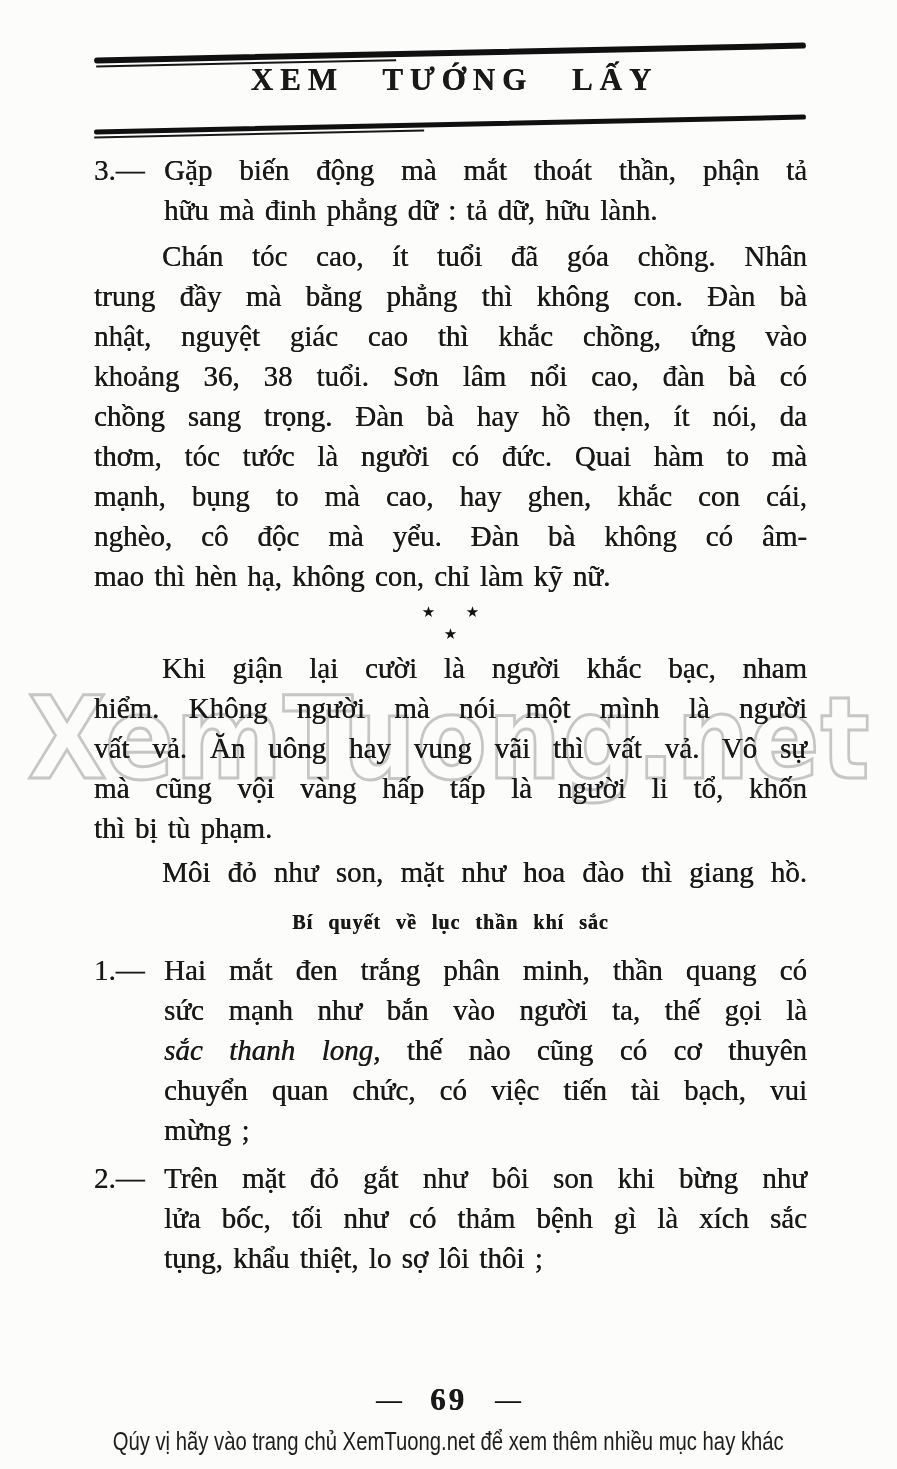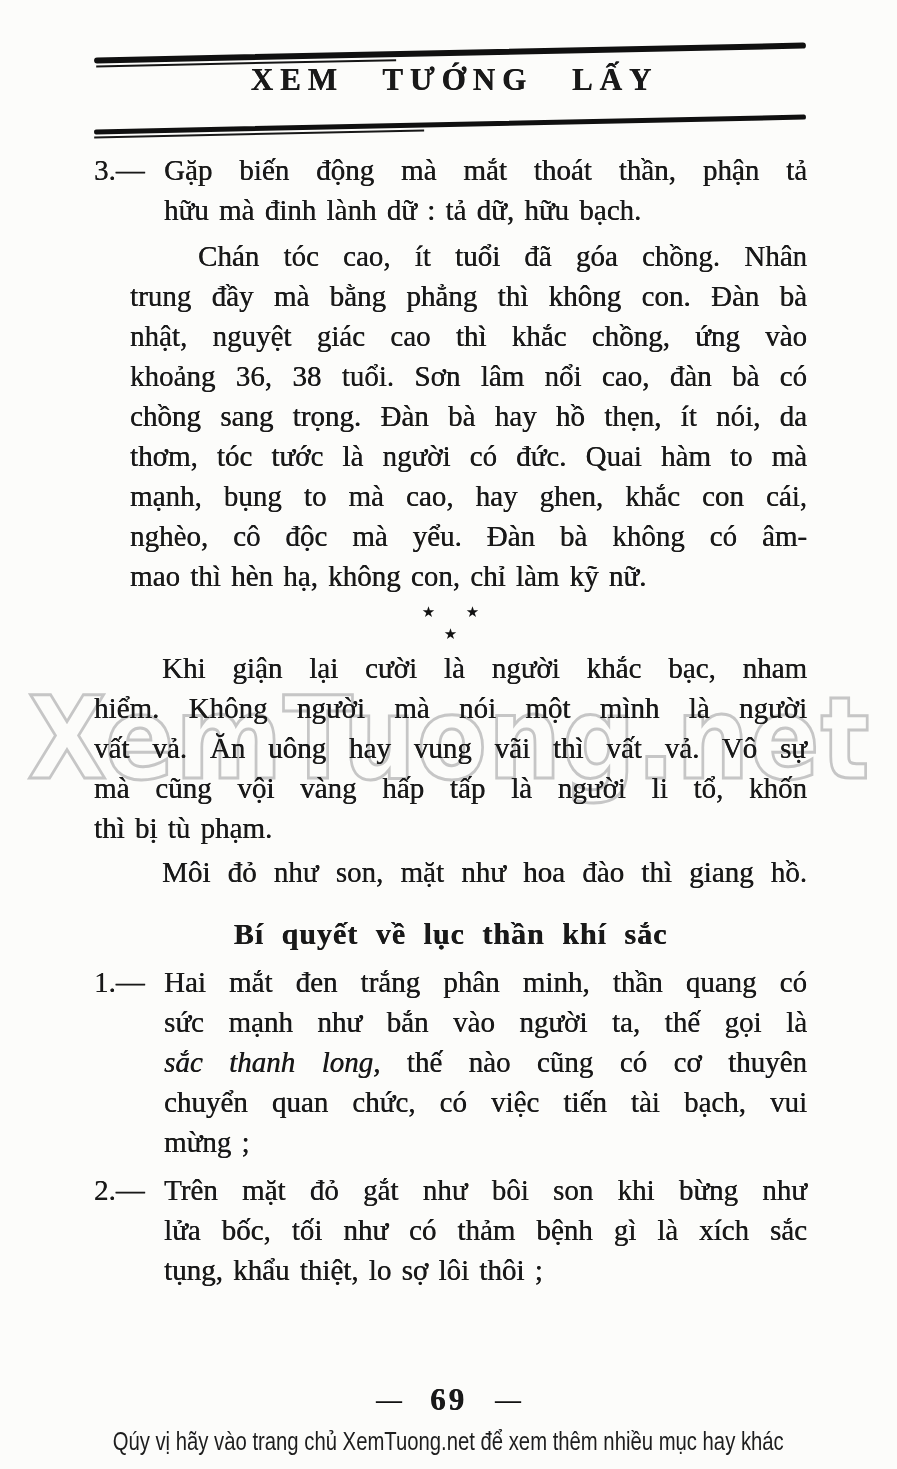--- a/index.html
+++ b/index.html
@@ -36,28 +36,28 @@
     font-size:29px;line-height:40px;word-spacing:3px;
     text-shadow:0.35px 0 0 currentColor;
   }
   .tline{text-align:justify;text-align-last:justify;}
   .tline.noj{text-align-last:left;}
   .tline.ind{padding-left:68px;}
   .it{font-style:italic;}
   .item{display:flex;align-items:flex-start;}
   .item .marker{flex:0 0 70px;}
   .item .body{flex:1 1 auto;min-width:0;}
-  .para1{margin-top:6px;margin-left:36px;}
+  .para1{margin-top:6px;}
   .asterism{margin-top:5px;text-align:center;font-family:"DejaVu Sans",sans-serif;
     font-size:15px;line-height:22px;text-shadow:none;color:#111;}
   .ast-top{word-spacing:26px;}
   .para2{margin-top:3px;}
   .para3{margin-top:4px;}
   .heading{
-    margin:21px 0 7px;text-align:center;font-size:30px;font-weight:bold;
+    margin:9px 0 7px;text-align:center;font-size:20px;font-weight:bold;
     letter-spacing:1px;word-spacing:9px;line-height:42px;
   }
   .item2{margin-top:8px;}
   
   .pagenum{
     position:absolute;top:1382px;left:0;right:0;z-index:1;
     display:flex;justify-content:center;align-items:center;gap:28px;
   }
   .pagenum .num{font-size:31px;font-weight:bold;letter-spacing:3px;text-shadow:0.5px 0 0 currentColor;}
   .pagenum .dash{font-size:26px;font-weight:bold;color:#111;}
@@ -80,21 +80,21 @@
     <h1 class="title">XEM TƯỚNG LẤY</h1>
     <div class="rule rule-bottom"></div>
   </header>
 
   <main class="content">
 
     <div class="item item3">
       <span class="marker">3.—</span>
       <div class="body">
           <div class="tline"><span>Gặp biến động mà mắt thoát thần, phận tả</span></div>
-          <div class="tline noj"><span>hữu mà đinh lành dữ : tả dữ, hữu bạch.</span></div>
+          <div class="tline noj"><span>hữu mà đinh phẳng dữ : tả dữ, hữu lành.</span></div>
         </div>
     </div>
 
     <div class="para para1">
         <div class="tline ind"><span>Chán tóc cao, ít tuổi đã góa chồng. Nhân</span></div>
         <div class="tline"><span>trung đầy mà bằng phẳng thì không con. Đàn bà</span></div>
         <div class="tline"><span>nhật, nguyệt giác cao thì khắc chồng, ứng vào</span></div>
         <div class="tline"><span>khoảng 36, 38 tuổi. Sơn lâm nổi cao, đàn bà có</span></div>
         <div class="tline"><span>chồng sang trọng. Đàn bà hay hồ thẹn, ít nói, da</span></div>
         <div class="tline"><span>thơm, tóc tước là người có đức. Quai hàm to mà</span></div>

